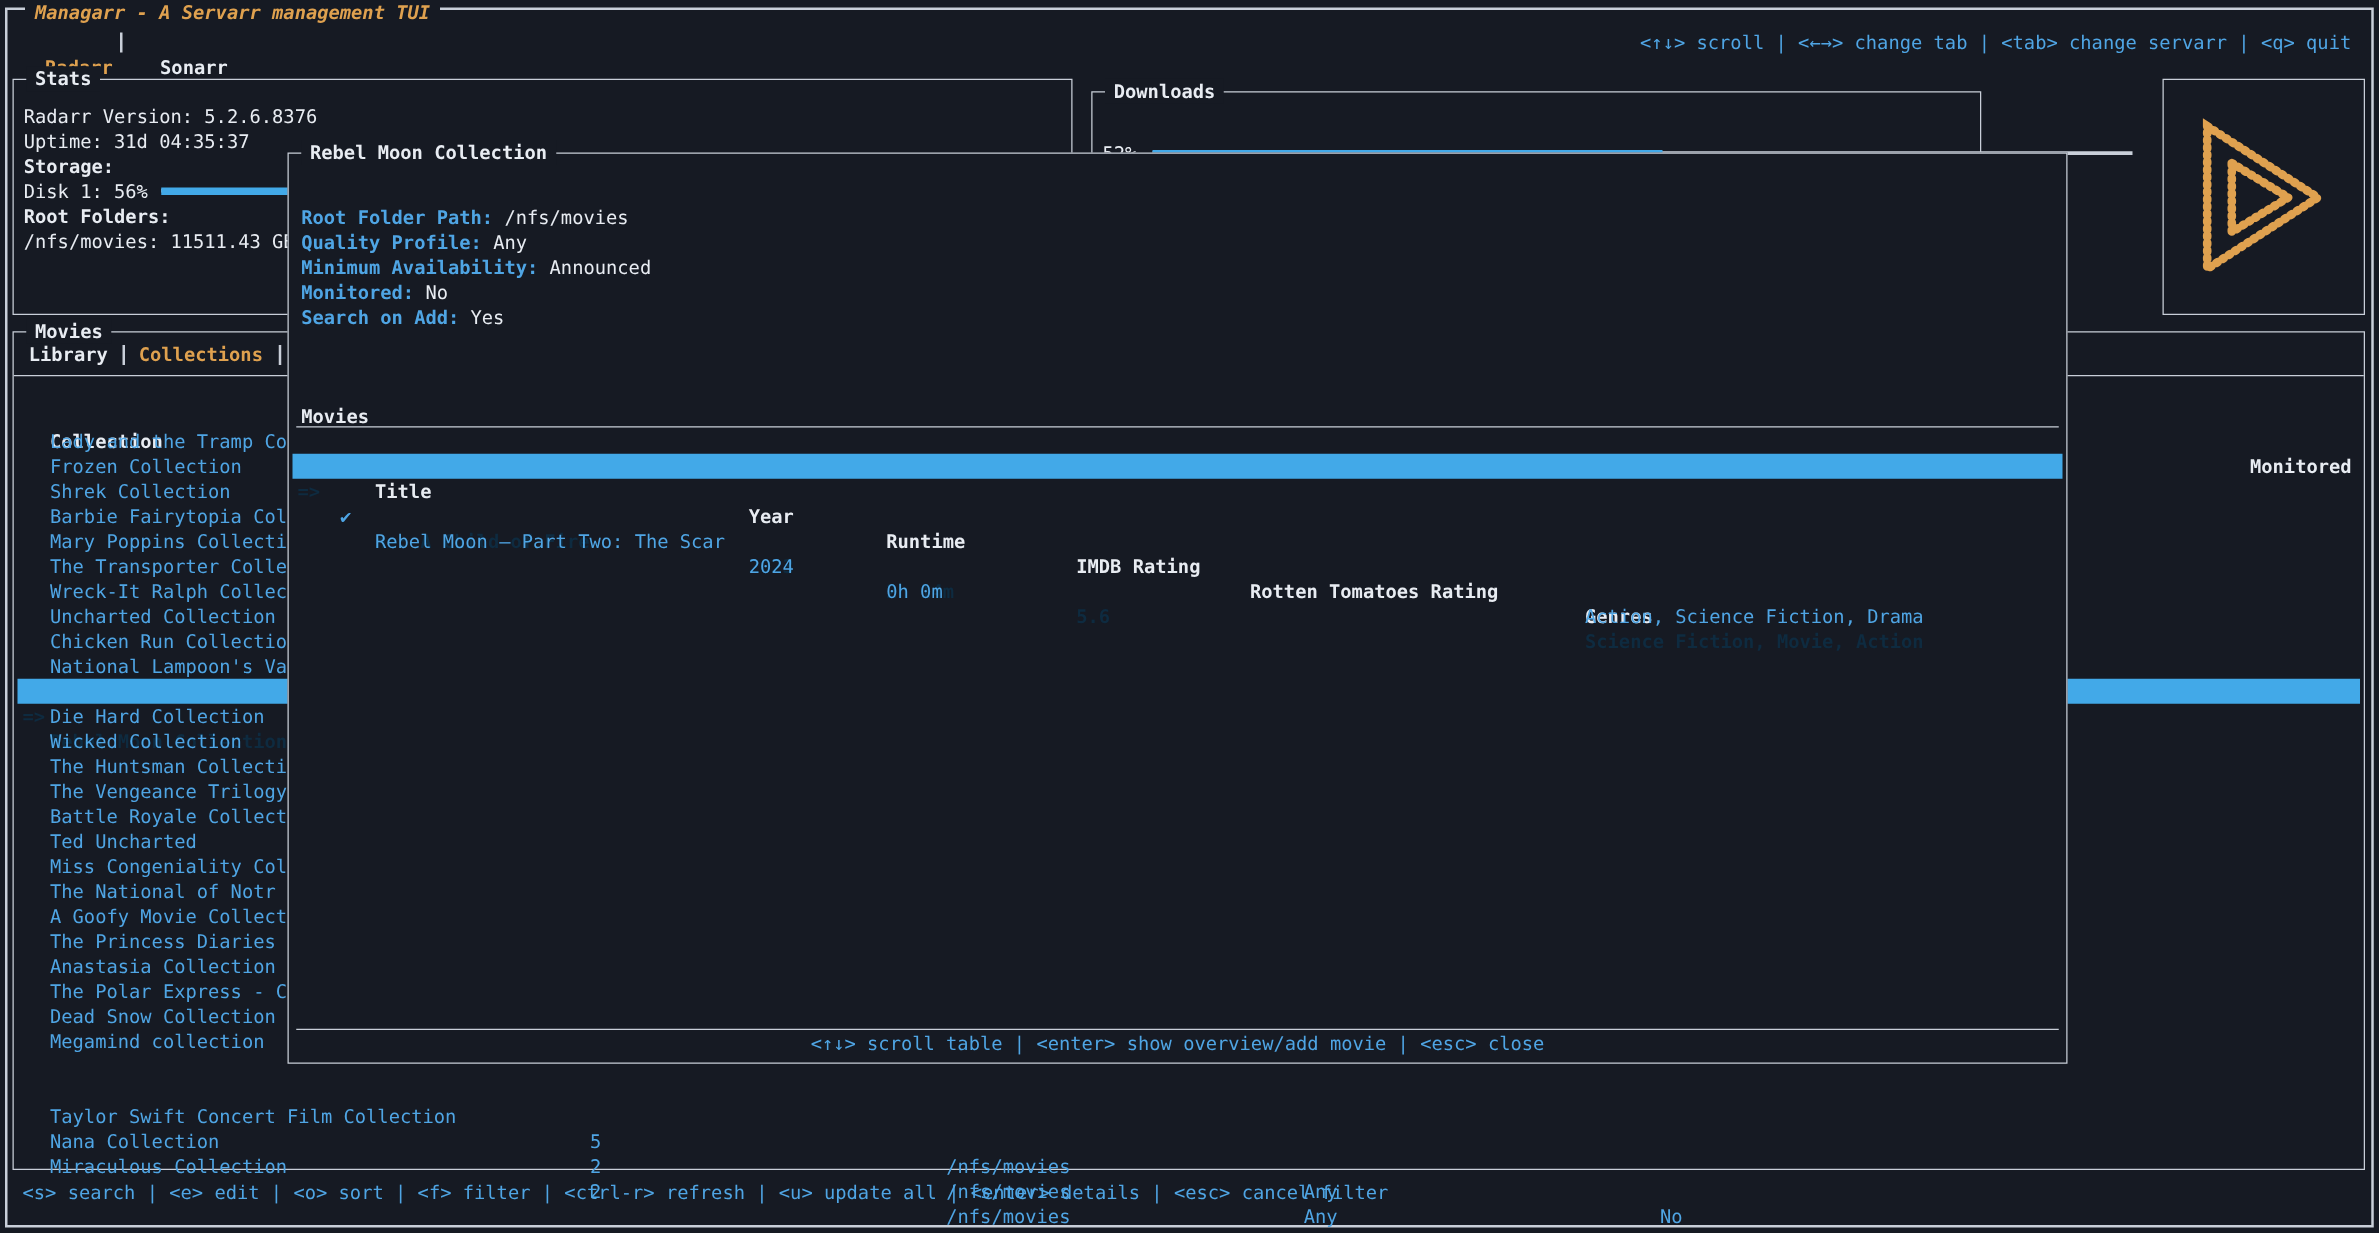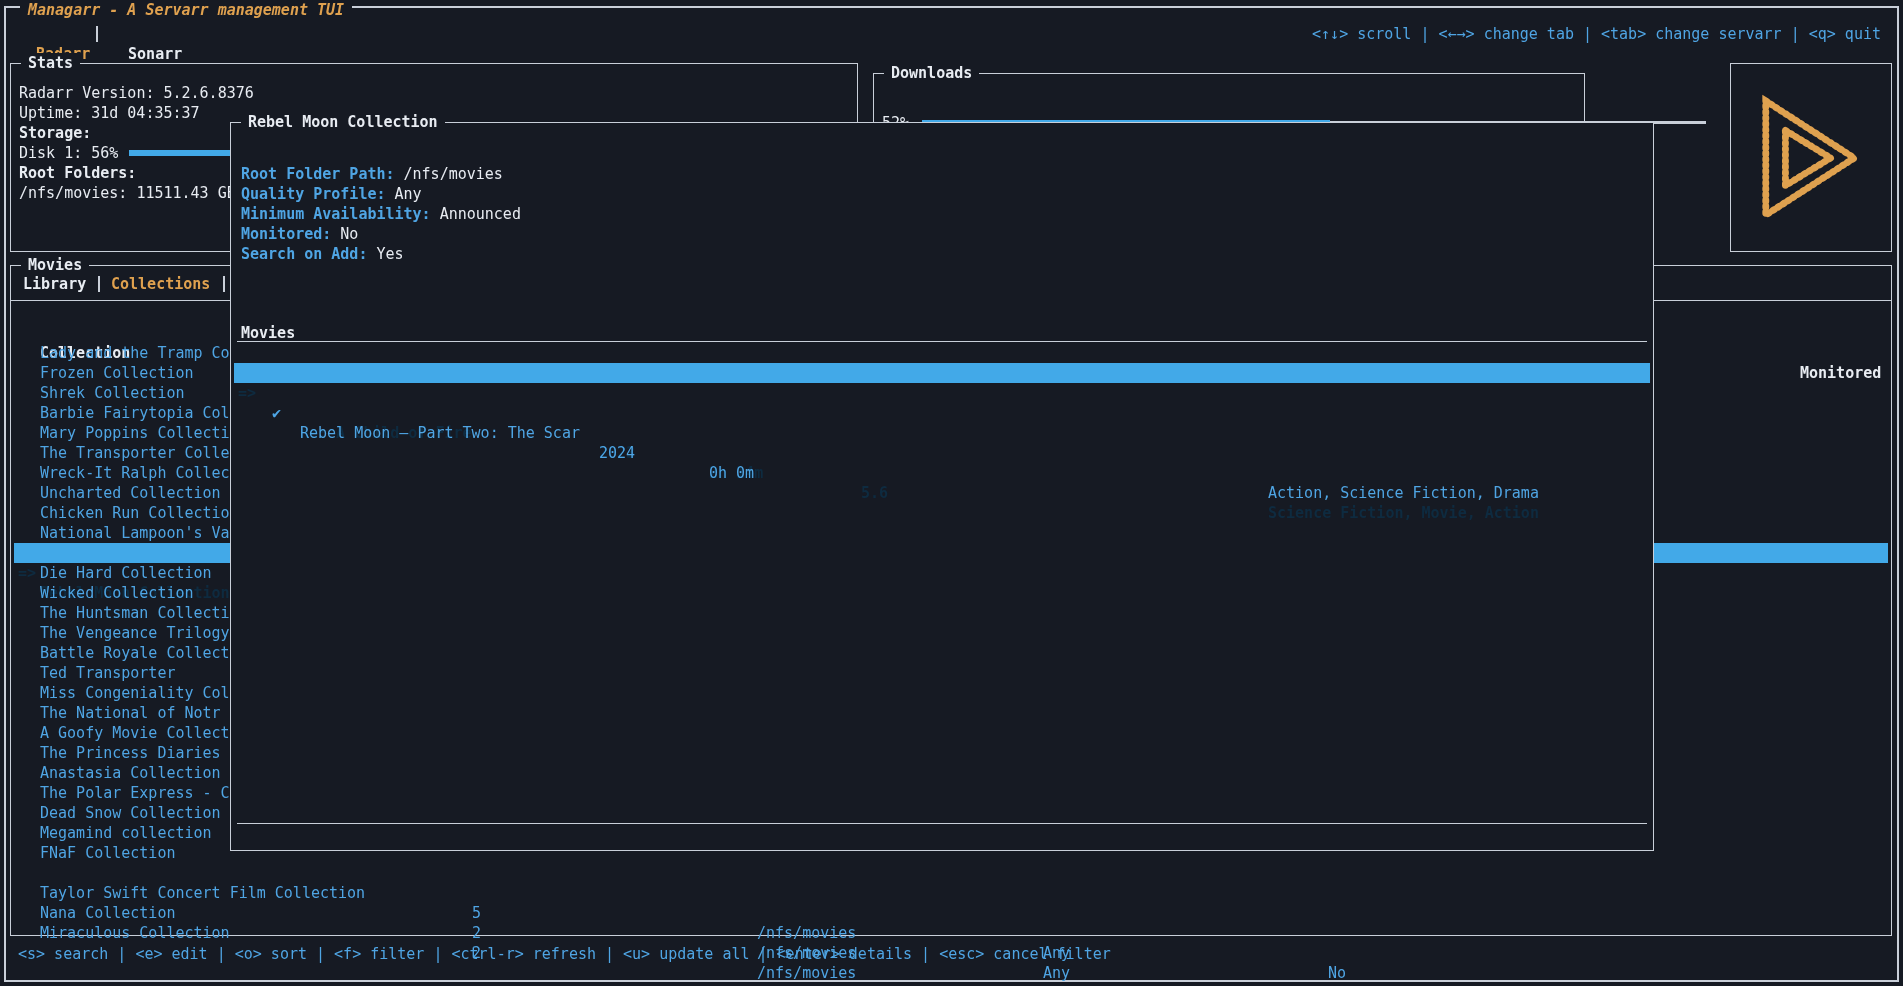--- a/index.html
+++ b/index.html
@@ -117,30 +117,29 @@
   <div class="crow" style="top:257px"><span class="c1">National Lampoon's Va</span></div>
   <div class="crow sel" style="top:277px">
     <span class="c0">=&gt;</span>
     <span class="c1">Rebel Moon Collection</span>
   </div>
   <div class="crow" style="top:297px"><span class="c1">Die Hard Collection</span></div>
   <div class="crow" style="top:317px"><span class="c1">Wicked Collection</span></div>
   <div class="crow" style="top:337px"><span class="c1">The Huntsman Collecti</span></div>
   <div class="crow" style="top:357px"><span class="c1">The Vengeance Trilogy</span></div>
   <div class="crow" style="top:377px"><span class="c1">Battle Royale Collect</span></div>
-  <div class="crow" style="top:397px"><span class="c1">Ted Transporter</span></div>
+  <div class="crow" style="top:397px"><span class="c1">Ted Uncharted</span></div>
   <div class="crow" style="top:417px"><span class="c1">Miss Congeniality Col</span></div>
   <div class="crow" style="top:437px"><span class="c1">The National of Notr</span></div>
   <div class="crow" style="top:457px"><span class="c1">A Goofy Movie Collect</span></div>
   <div class="crow" style="top:477px"><span class="c1">The Princess Diaries</span></div>
   <div class="crow" style="top:497px"><span class="c1">Anastasia Collection</span></div>
   <div class="crow" style="top:517px"><span class="c1">The Polar Express - C</span></div>
   <div class="crow" style="top:537px"><span class="c1">Dead Snow Collection</span></div>
   <div class="crow" style="top:557px"><span class="c1">Megamind collection</span></div>
-  <div class="crow" style="top:577px"><span class="c1">FNaF Collection</span></div>
   <div class="crow" style="top:597px">
     <span class="c1">Taylor Swift Concert Film Collection</span>
     <span class="c2">5</span>
     <span class="c3">/nfs/movies</span>
     <span class="c4">Any</span>
     <span class="c5">No</span>
   </div>
   <div class="crow" style="top:617px">
     <span class="c1">Nana Collection</span>
     <span class="c2">2</span>
@@ -161,35 +160,45 @@
   <span class="ptitle">Rebel Moon Collection</span>
   <div class="line" style="left:10px;top:41px"><span class="blabel">Root Folder Path:</span><span>/nfs/movies</span></div>
   <div class="line" style="left:10px;top:61px"><span class="blabel">Quality Profile:</span><span>Any</span></div>
   <div class="line" style="left:10px;top:81px"><span class="blabel">Minimum Availability:</span><span>Announced</span></div>
   <div class="line" style="left:10px;top:101px"><span class="blabel">Monitored:</span><span>No</span></div>
   <div class="line" style="left:10px;top:121px"><span class="blabel">Search on Add:</span><span>Yes</span></div>
 
   <div class="line bold" style="left:10px;top:200px">Movies</div>
   <div class="hline" style="top:218px"></div>
 
+  <div class="mrow head" style="top:220px">
+    <span class="m1">✔</span>
+    <span class="m2">Title</span>
+    <span class="m3">Year</span>
+    <span class="m4">Runtime</span>
+    <span class="m5">IMDB Rating</span>
+    <span class="m6">Rotten Tomatoes Rating</span>
+    <span class="m7">Genres</span>
+  </div>
 
   <div class="mrow sel" style="top:240px">
     <span class="m0">=&gt;</span>
     <span class="m1">✔</span>
     <span class="m2">ne: A Child of Fire</span>
     <span class="m3">2023</span>
     <span class="m4">2h 14m</span>
     <span class="m5">5.6</span>
     <span class="m7">Science Fiction, Movie, Action</span>
   </div>
 
   <div class="mrow" style="top:260px">
     <span class="m1">✔</span>
     <span class="m2">Rebel Moon – Part Two: The Scar</span>
     <span class="m3">2024</span>
     <span class="m4">0h 0m</span>
     <span class="m7">Action, Science Fiction, Drama</span>
   </div>
 
   <div class="hline" style="top:700px"></div>
+  <div class="modalhelp">&lt;↑↓&gt; scroll table | &lt;enter&gt; show overview/add movie | &lt;esc&gt; close</div>
 </div>
 
 <div class="bottomhelp">&lt;s&gt; search | &lt;e&gt; edit | &lt;o&gt; sort | &lt;f&gt; filter | &lt;ctrl-r&gt; refresh | &lt;u&gt; update all | &lt;enter&gt; details | &lt;esc&gt; cancel filter</div>
 
 </body></html>

